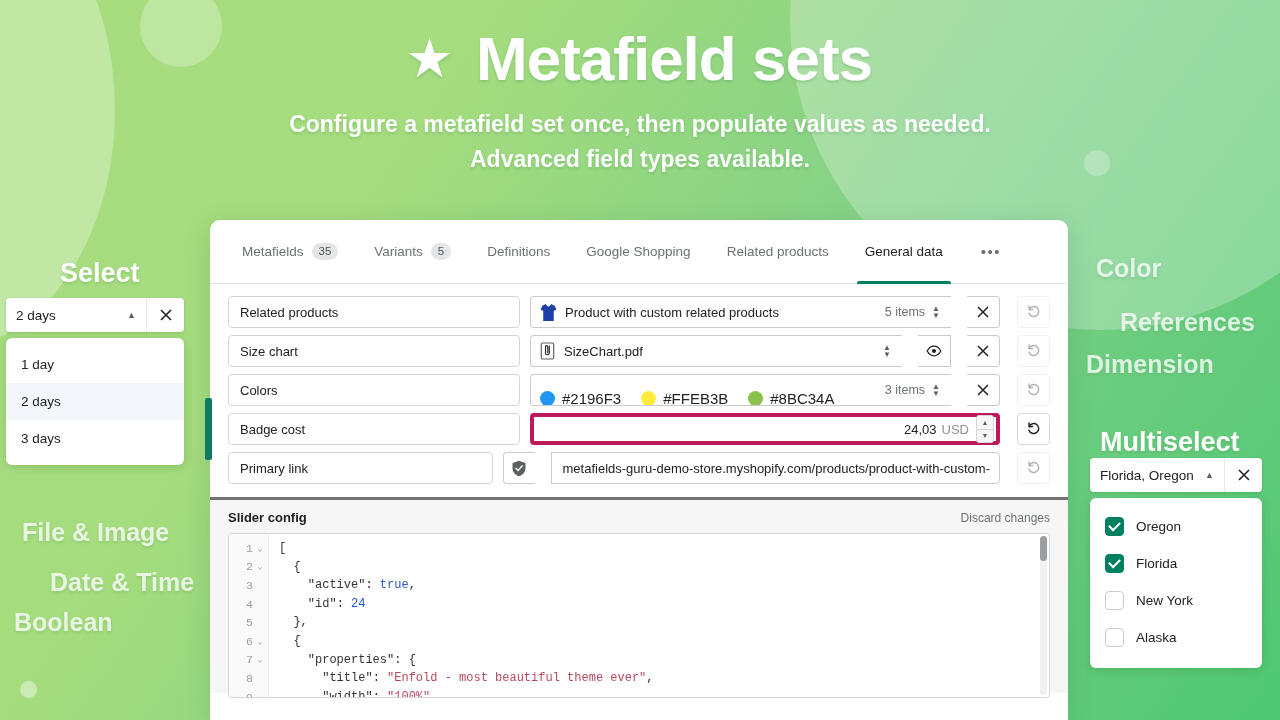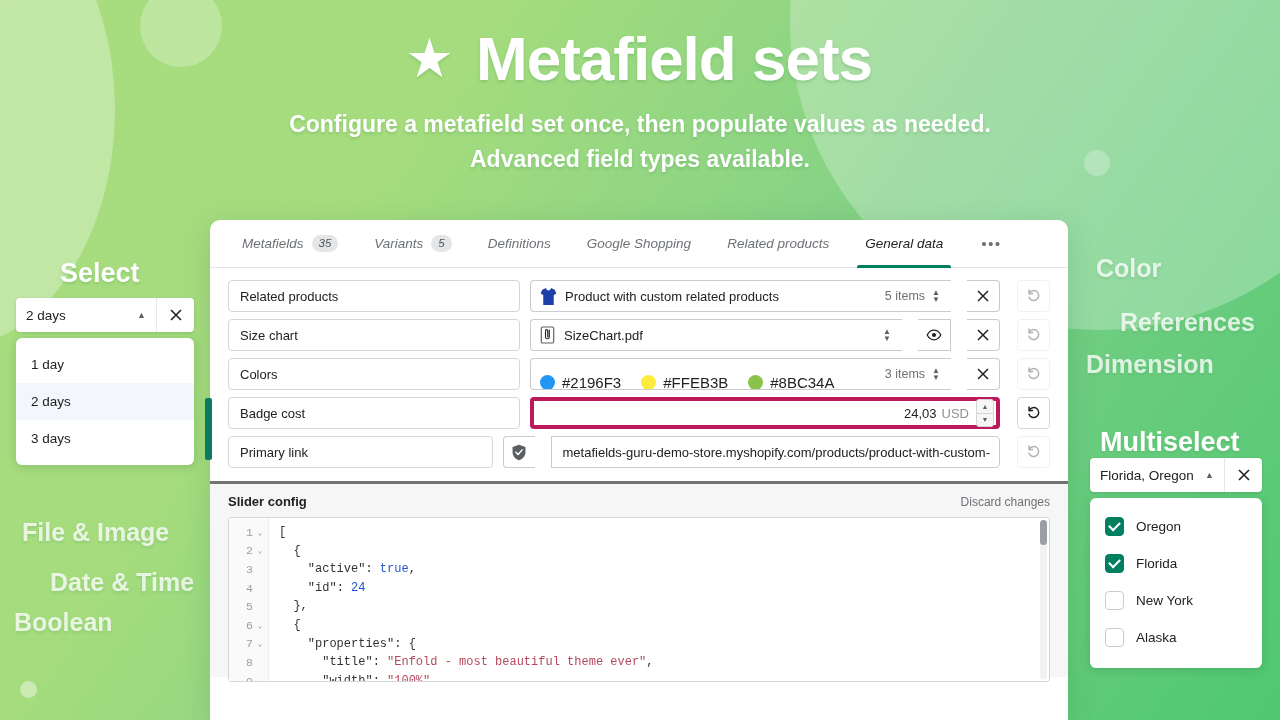--- a/index.html
+++ b/index.html
@@ -112,24 +112,23 @@
     left: 205px; top: 398px;
     width: 7px; height: 62px;
     background: #0f7a62;
     border-radius: 2px;
     z-index: 7;
   }
 
   
   #tabs {
     display: flex; align-items: stretch;
-    height: 48px;
+    height: 64px;
     border-bottom: 1px solid #e3e5e7;
     padding: 0 14px;
-    font-style: italic;
   }
   .tab {
     display: flex; align-items: center; gap: 8px;
     padding: 0 18px;
     font-size: 13.5px;
     color: #6d7175;
     position: relative;
     cursor: pointer;
     user-select: none;
   }
@@ -315,21 +314,21 @@
     border-radius: 4px;
   }
   #editor-scroll-thumb {
     position: absolute; left: 0; top: 0;
     width: 7px; height: 25px;
     background: #9b9fa3;
     border-radius: 4px;
   }
 
   
-  #select-widget { position: absolute; left: 16px; top: 298px; width: 178px; z-index: 8; }
+  #select-widget { position: absolute; left: 6px; top: 298px; width: 178px; z-index: 8; }
   .sel-control {
     display: flex; align-items: stretch;
     background: #fff;
     border-radius: 4px;
     box-shadow: 0 1px 3px rgba(30,80,40,0.18);
     height: 34px;
     overflow: hidden;
   }
   .sel-value {
     flex: 1;

